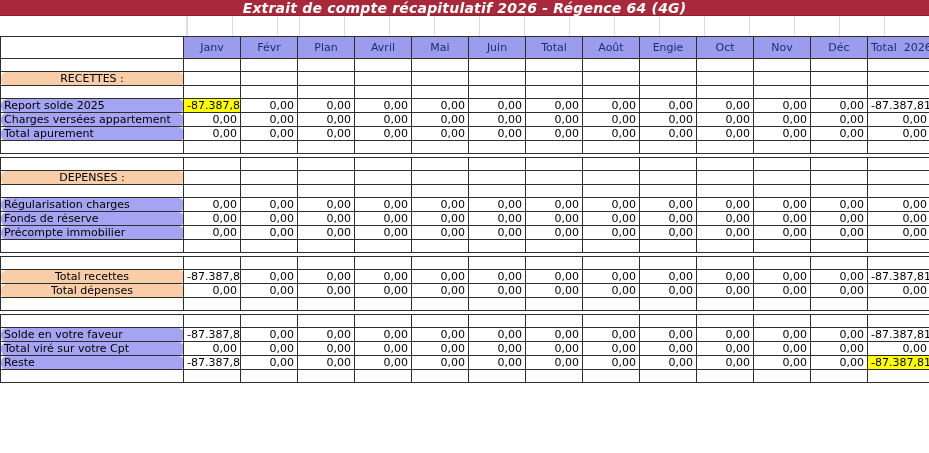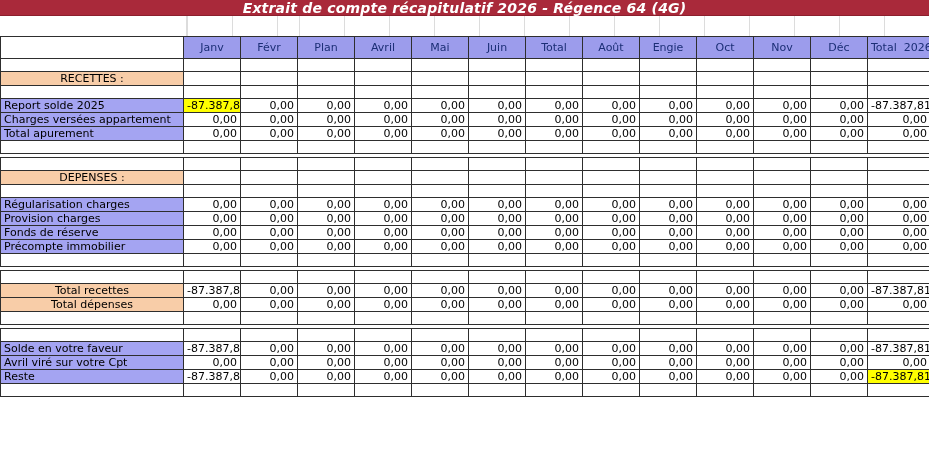--- a/index.html
+++ b/index.html
@@ -17,21 +17,21 @@
   .faint-grid{position:absolute;left:186px;right:0;top:0;bottom:0;border-left:1px solid #dcdcdc;
     background-image:repeating-linear-gradient(to right,#dcdcdc 0 1px,transparent 1px 45px);
     background-position:112px 0;}
   table{border-collapse:collapse;table-layout:fixed;width:929px;}
   col.c-label{width:183px;} col.c-month{width:57px;} col.c-total{width:63px;}
   td,th{border:1px solid #2e2e2e;height:13px;padding:0 3px;overflow:hidden;
     white-space:nowrap;font-size:11px;color:#000;font-weight:400;}
   th{background:var(--header-lav);color:var(--header-text);text-align:center;
     white-space:pre;height:22px;}
   th:first-child{background:#fff;}
-  td.label{text-align:left;}
+  td.label{text-align:left;border-radius:6px;}
   td.lav{background:var(--label-lav);}
   td.peach{background:var(--peach);text-align:center;}
   td.num{text-align:right;}
   td.hl{background:var(--hl);}
   tr.gap td{border:none;height:4px;padding:0;}
 </style>
 </head>
 <body>
 
 <div class="sheet">
@@ -250,36 +250,20 @@
           <td class="num">0,00</td>
           <td class="num">0,00</td>
           <td class="num">0,00</td>
           <td class="num">0,00</td>
           <td class="num">0,00</td>
           <td class="num">0,00</td>
           <td class="num">0,00</td>
           <td class="num">0,00</td>
         </tr>
         <tr>
-          <td class="lav label">Provision charges</td>
-          <td class="num">0,00</td>
-          <td class="num">0,00</td>
-          <td class="num">0,00</td>
-          <td class="num">0,00</td>
-          <td class="num">0,00</td>
-          <td class="num">0,00</td>
-          <td class="num">0,00</td>
-          <td class="num">0,00</td>
-          <td class="num">0,00</td>
-          <td class="num">0,00</td>
-          <td class="num">0,00</td>
-          <td class="num">0,00</td>
-          <td class="num">0,00</td>
-        </tr>
-        <tr>
           <td class="lav label">Fonds de réserve</td>
           <td class="num">0,00</td>
           <td class="num">0,00</td>
           <td class="num">0,00</td>
           <td class="num">0,00</td>
           <td class="num">0,00</td>
           <td class="num">0,00</td>
           <td class="num">0,00</td>
           <td class="num">0,00</td>
           <td class="num">0,00</td>
@@ -416,21 +400,21 @@
           <td class="num">0,00</td>
           <td class="num">0,00</td>
           <td class="num">0,00</td>
           <td class="num">0,00</td>
           <td class="num">0,00</td>
           <td class="num">0,00</td>
           <td class="num">0,00</td>
           <td class="num">-87.387,81</td>
         </tr>
         <tr>
-          <td class="lav label">Avril viré sur votre Cpt</td>
+          <td class="lav label">Total viré sur votre Cpt</td>
           <td class="num">0,00</td>
           <td class="num">0,00</td>
           <td class="num">0,00</td>
           <td class="num">0,00</td>
           <td class="num">0,00</td>
           <td class="num">0,00</td>
           <td class="num">0,00</td>
           <td class="num">0,00</td>
           <td class="num">0,00</td>
           <td class="num">0,00</td>

